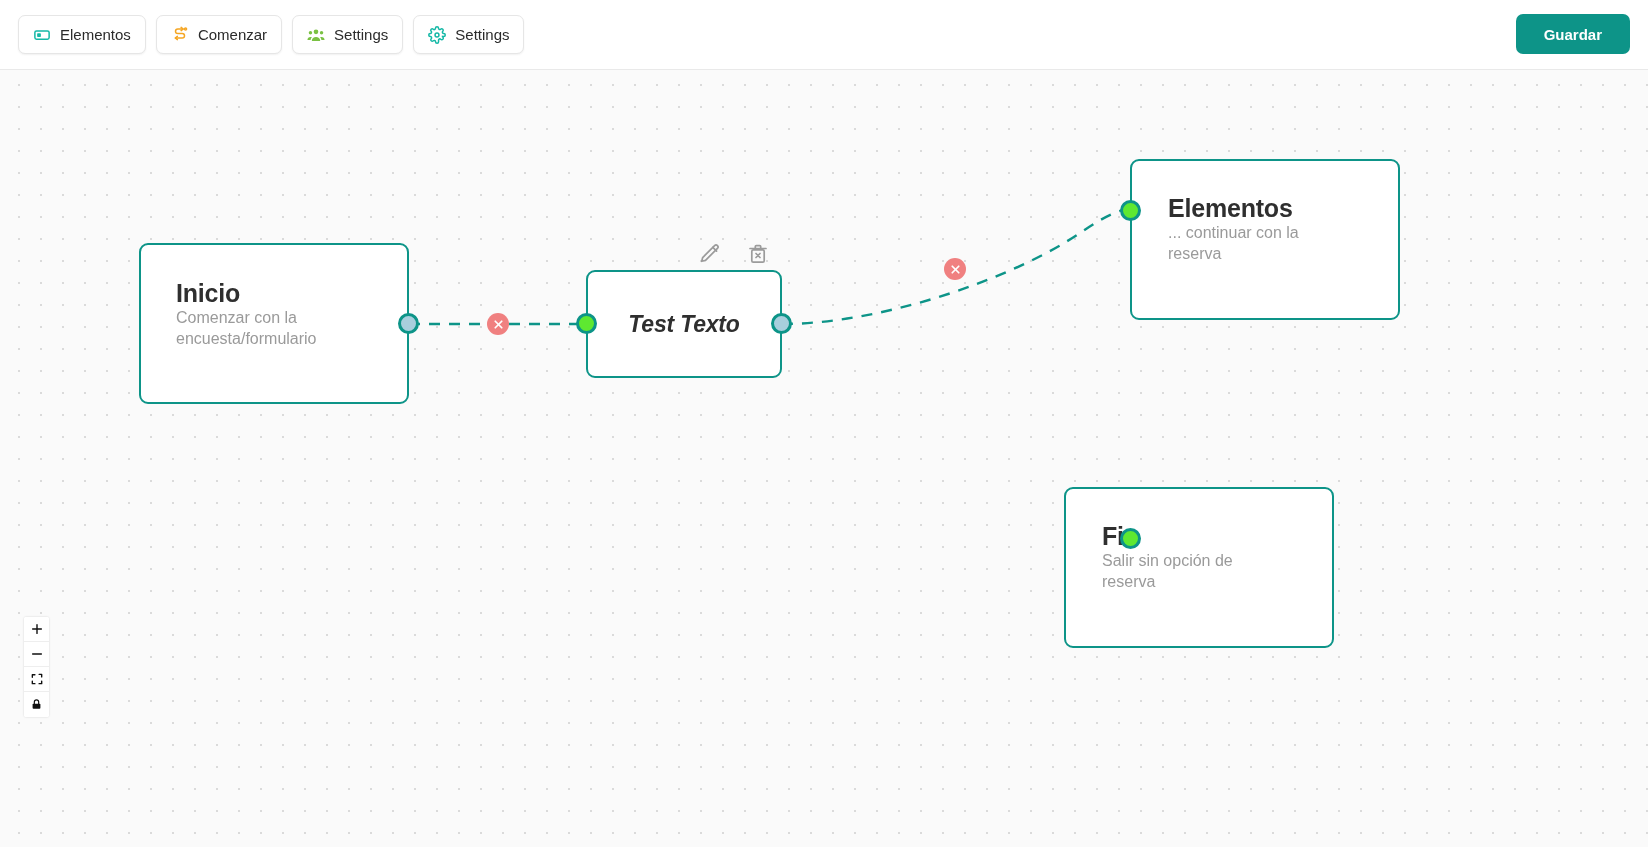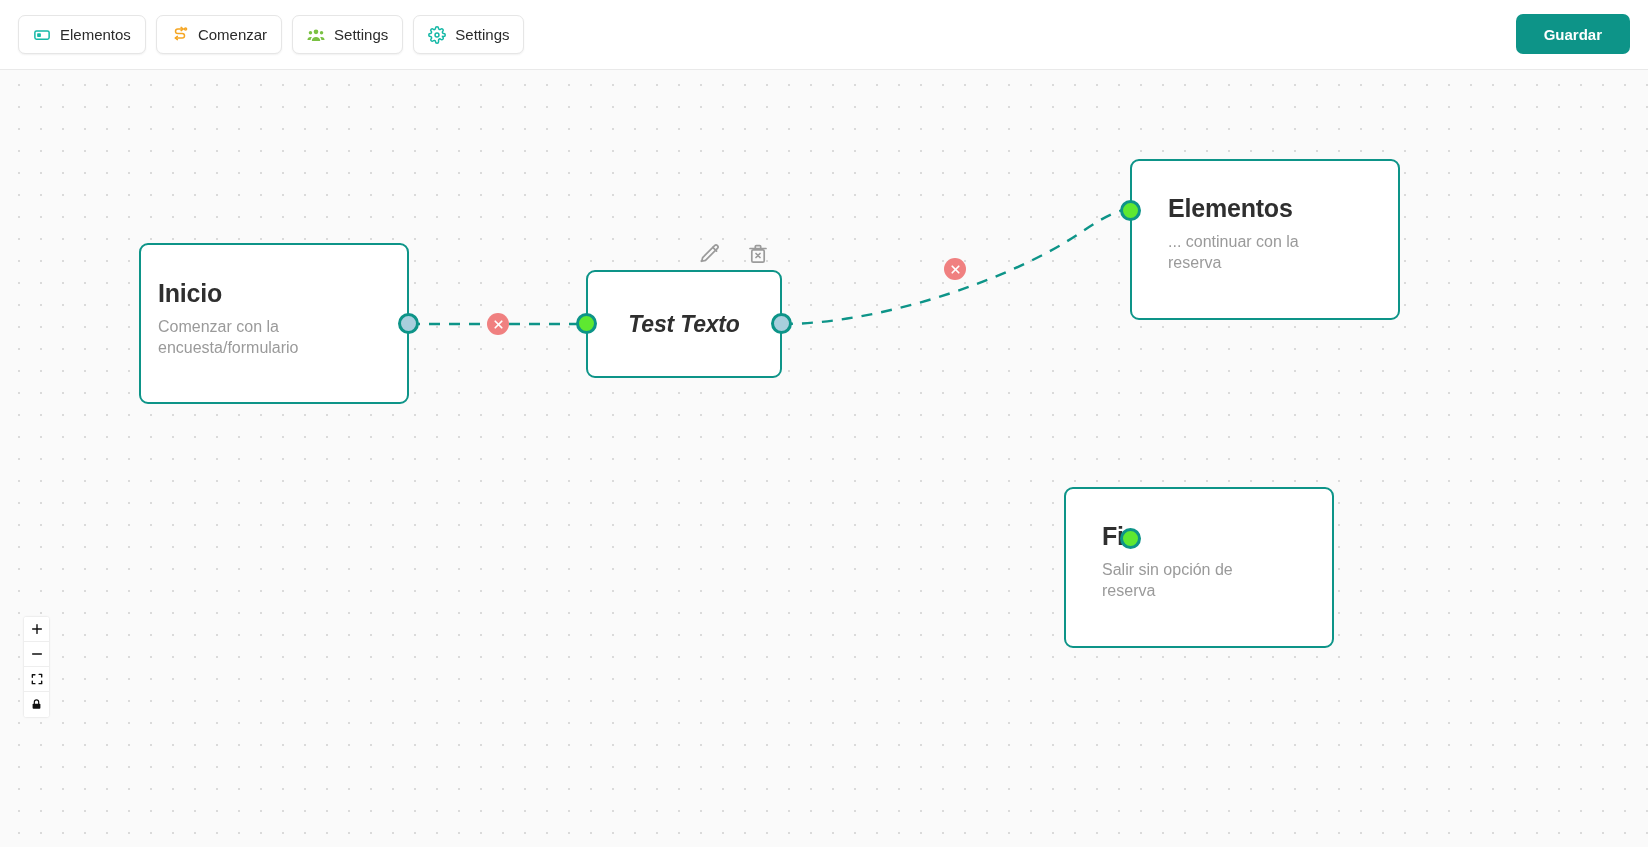--- a/index.html
+++ b/index.html
@@ -102,28 +102,27 @@
   .node-title {
     font-size: 25px;
     font-weight: bold;
     color: #2f2f2f;
     letter-spacing: -0.2px;
   }
   .node-sub {
     font-size: 16px;
     color: #9a9a9a;
     line-height: 1.3;
-    margin-top: 9px;
   }
 
   
   #node-inicio {
     left: 139px; top: 173px;
     width: 270px; height: 161px;
-    padding: 34px 0 0 17px;
+    padding: 34px 0 0 35px;
   }
   #node-inicio .node-sub { width: 190px; }
 
   
   #node-test {
     left: 586px; top: 200px;
     width: 196px; height: 108px;
     display: flex;
     align-items: center;
     justify-content: center;

